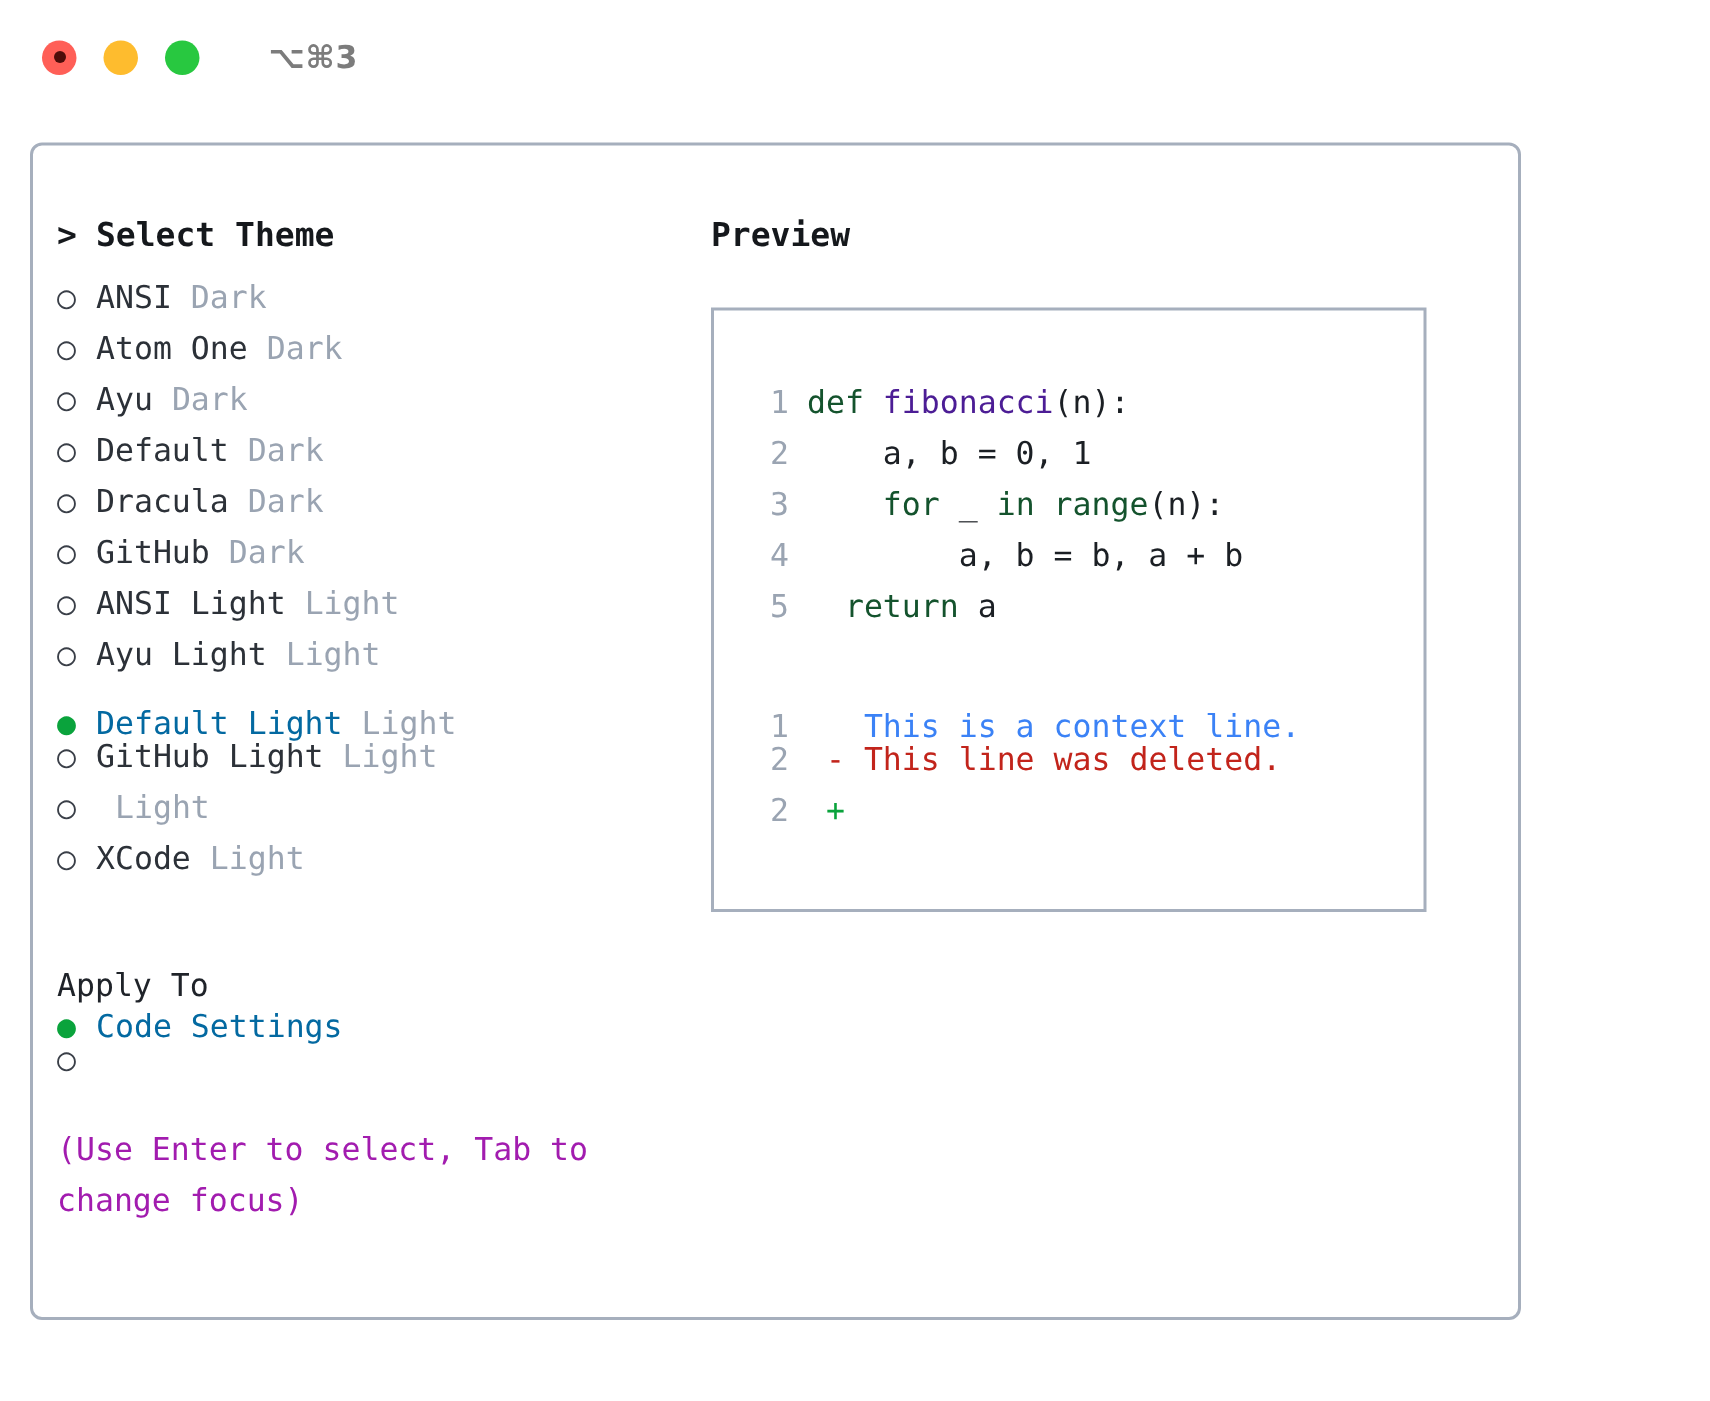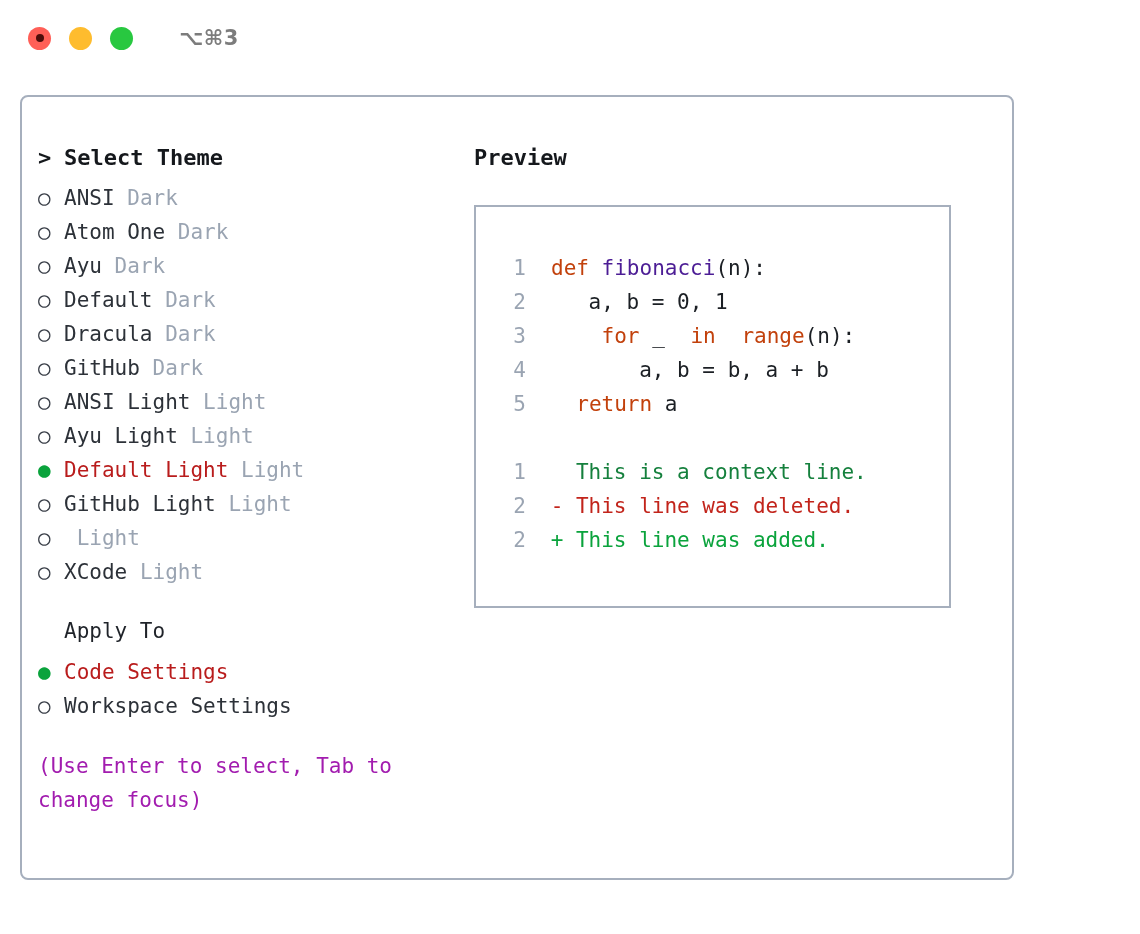--- a/index.html
+++ b/index.html
@@ -98,41 +98,42 @@
     height: 34px;
   }
   .bullet {
     display: inline-block;
     width: 26px;
     flex: 0 0 26px;
     color: #3a3f48;
   }
   .bullet.sel { color: #0aa33c; }
   .label { color: #2c3138; text-align: center; }
-  .label.sel { color: #b91c1c; }
+  .label.sel { color: #0369a1; margin-top: 12px; }
   .suffix { color: #9aa4b2; }
 
   .heading {
     display: flex;
     align-items: baseline;
     white-space: pre;
     height: 36px;
     font-size: 22px;
     font-weight: bold;
     color: #15181c;
   }
   .heading .caret { display: inline-block; width: 26px; flex: 0 0 26px; }
 
   .subheading {
     display: flex;
     align-items: baseline;
     white-space: pre;
     height: 36px;
     font-size: 21px;
     color: #1f2329;
+    flex-direction: column;
   }
   .subheading .pad { display: inline-block; width: 26px; flex: 0 0 26px; }
 
   .spacer-lg { height: 30px; }
   .spacer-md { height: 26px; }
 
   .hint {
     color: #a21caf;
     font-size: 21px;
     line-height: 34px;
@@ -160,25 +161,25 @@
   .lno {
     display: inline-block;
     width: 28px;
     flex: 0 0 28px;
     text-align: right;
     color: #9aa4b2;
     margin-right: 12px;
   }
   .blank-line { height: 34px; }
 
-  .tok-kw   { color: #c2410c; margin-left: 13px; }
+  .tok-kw   { color: #14532d; }
   .tok-fn   { color: #4c1d95; }
   .tok-pl   { color: #1b1f24; }
 
-  .d-ctx { color: #15803d; }
+  .d-ctx { color: #3b82f6; margin-top: 12px; }
   .d-del { color: #c2241b; }
   .d-add { color: #0aa33c; }
 </style>
 </head>
 <body>
 
 <div id="root">
 
   <div class="titlebar">
     <div class="lights">
@@ -216,21 +217,21 @@
 
         <div class="spacer-lg"></div>
 
         <div class="subheading">
           <span class="pad"> </span>
           <span>Apply To</span>
         </div>
 
         <div class="list" id="apply-list">
             <div class="row"><span class="bullet sel">●</span><span class="label sel">Code Settings</span></div>
-            <div class="row"><span class="bullet">○</span><span class="label">Workspace Settings</span></div>
+            <div class="row"><span class="bullet">○</span></div>
           </div>
 
         <div class="spacer-md"></div>
 
         <div class="hint">(Use Enter to select, Tab to change focus)</div>
       </div>
 
       <div class="col-right">
         <div class="preview-title">Preview</div>
 
@@ -239,20 +240,20 @@
               <div class="cline"><span class="lno">1</span><span class="tok-kw">def </span><span class="tok-fn">fibonacci</span><span class="tok-pl">(n):</span></div>
               <div class="cline"><span class="lno">2</span><span class="tok-pl">    a, b = 0, 1</span></div>
               <div class="cline"><span class="lno">3</span><span class="tok-pl">    </span><span class="tok-kw">for</span><span class="tok-pl"> _ </span><span class="tok-kw">in</span><span class="tok-pl"> </span><span class="tok-kw">range</span><span class="tok-pl">(n):</span></div>
               <div class="cline"><span class="lno">4</span><span class="tok-pl">        a, b = b, a + b</span></div>
               <div class="cline"><span class="lno">5</span><span class="tok-pl">  </span><span class="tok-kw">return</span><span class="tok-pl"> a</span></div>
             </div>
           <div class="blank-line"></div>
           <div class="code" id="diff-block">
               <div class="cline"><span class="lno">1</span><span class="d-ctx">   </span><span class="d-ctx">This is a context line.</span></div>
               <div class="cline"><span class="lno">2</span><span class="d-del"> - </span><span class="d-del">This line was deleted.</span></div>
-              <div class="cline"><span class="lno">2</span><span class="d-add"> + </span><span class="d-add">This line was added.</span></div>
+              <div class="cline"><span class="lno">2</span><span class="d-add"> + </span></div>
             </div>
         </div>
       </div>
 
     </div>
   </div>
 </div>
 
 </body></html>

